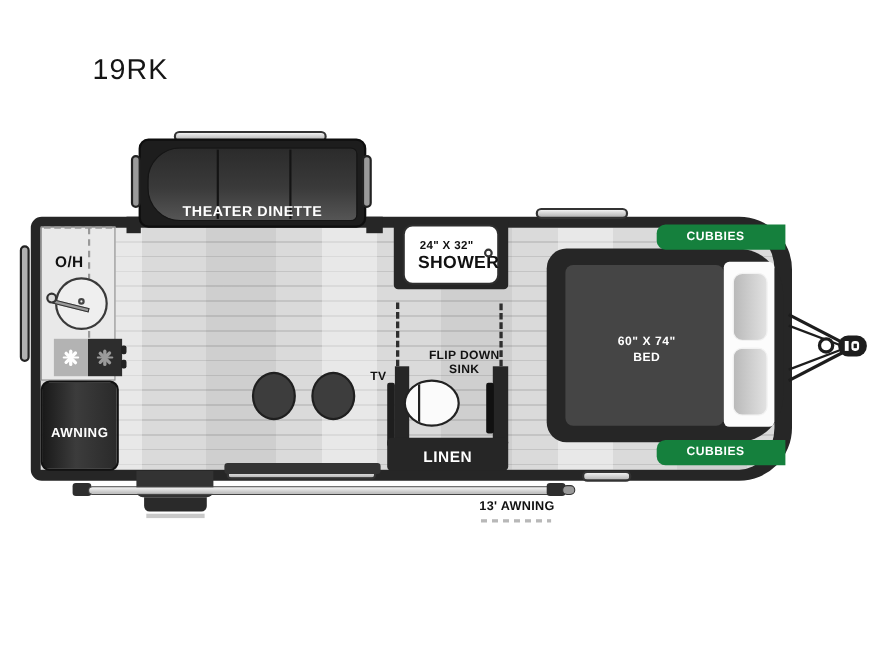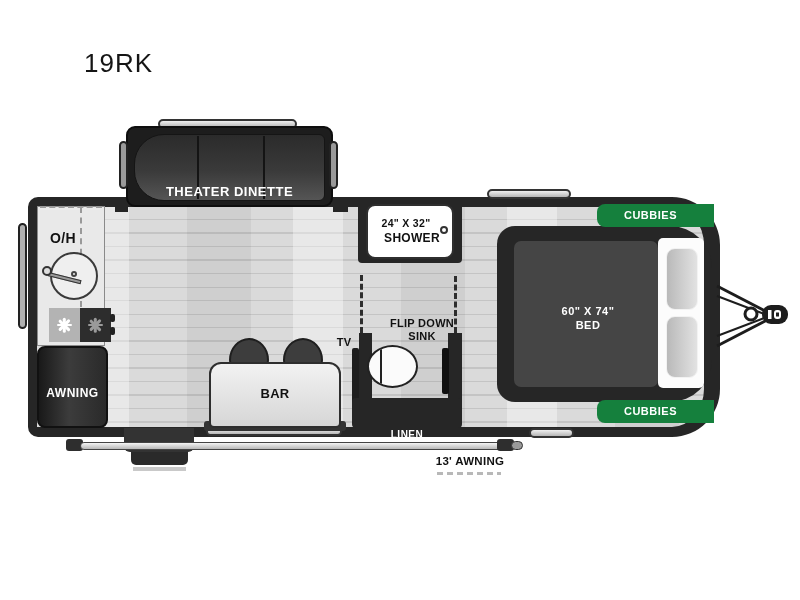--- a/index.html
+++ b/index.html
@@ -153,46 +153,43 @@
   </div>
   <div class="abs knob" style="top:314px;"></div>
   <div class="abs knob" style="top:327px;"></div>
   <div class="abs" id="refer">
     <div class="lbl-light" style="position:absolute; left:0; right:0; top:38px; font-size:12px;">AWNING</div>
   </div>
 
   <div class="abs stool" style="left:229px;"></div>
   <div class="abs stool" style="left:283px;"></div>
   <div class="abs" id="bar-base"></div>
-  <div class="abs" id="bar-top">
-    <div class="lbl" style="position:absolute; left:0; right:0; top:22px; font-size:13px;">BAR</div>
-  </div>
   <div class="abs" id="tv-bar"></div>
   <div class="abs lbl" style="left:330px; top:336px; width:28px; font-size:11px;">TV</div>
 
   <div class="abs" id="shower-box"></div>
   <div class="abs" id="shower-pan">
     <div class="lbl" style="position:absolute; left:0; right:8px; top:11px; font-size:10.5px;">24" X 32"</div>
-    <div class="lbl" style="position:absolute; left:12px; right:8px; top:25px; font-size:12px;">SHOWER</div>
+    <div class="lbl" style="position:absolute; left:12px; right:8px; top:25px; font-size:16px;">SHOWER</div>
   </div>
   <div class="abs" id="shower-drain"></div>
   <div class="abs track" style="left:360px; top:275px; height:58px;"></div>
   <div class="abs track" style="left:454px; top:276px; height:57px;"></div>
   <div class="abs wall" style="left:359px; top:333px; width:13px; height:70px;"></div>
   <div class="abs wall" style="left:448px; top:333px; width:14px; height:70px;"></div>
   <div class="abs" style="left:442px; top:348px; width:7px; height:46px; background:#111; border-radius:2px;"></div>
   <div class="abs lbl" style="left:376px; top:317px; width:92px; font-size:11px; line-height:13px;">
     <span>FLIP DOWN</span><br>
     <span>SINK</span>
   </div>
   <div class="abs" id="toilet">
     <div id="toilet-line"></div>
   </div>
   <div class="abs dark-fix" id="linen">
-    <div class="lbl-light" style="position:absolute; left:0; right:0; top:9px; font-size:10px;margin-top:22px;">LINEN</div>
+    <div class="lbl-light" style="position:absolute; left:0; right:0; top:9px; font-size:14px;">LINEN</div>
   </div>
 
   <div class="abs" id="bed-plat"></div>
   <div class="abs" id="mattress"></div>
   <div class="abs lbl-light" style="left:520px; top:304px; width:136px; font-size:11px; line-height:14px;">
     <span>60" X 74"</span><br>
     <span>BED</span>
   </div>
   <div class="abs" id="pillow-panel"></div>
   <div class="abs pillow" style="top:248px;"></div>

